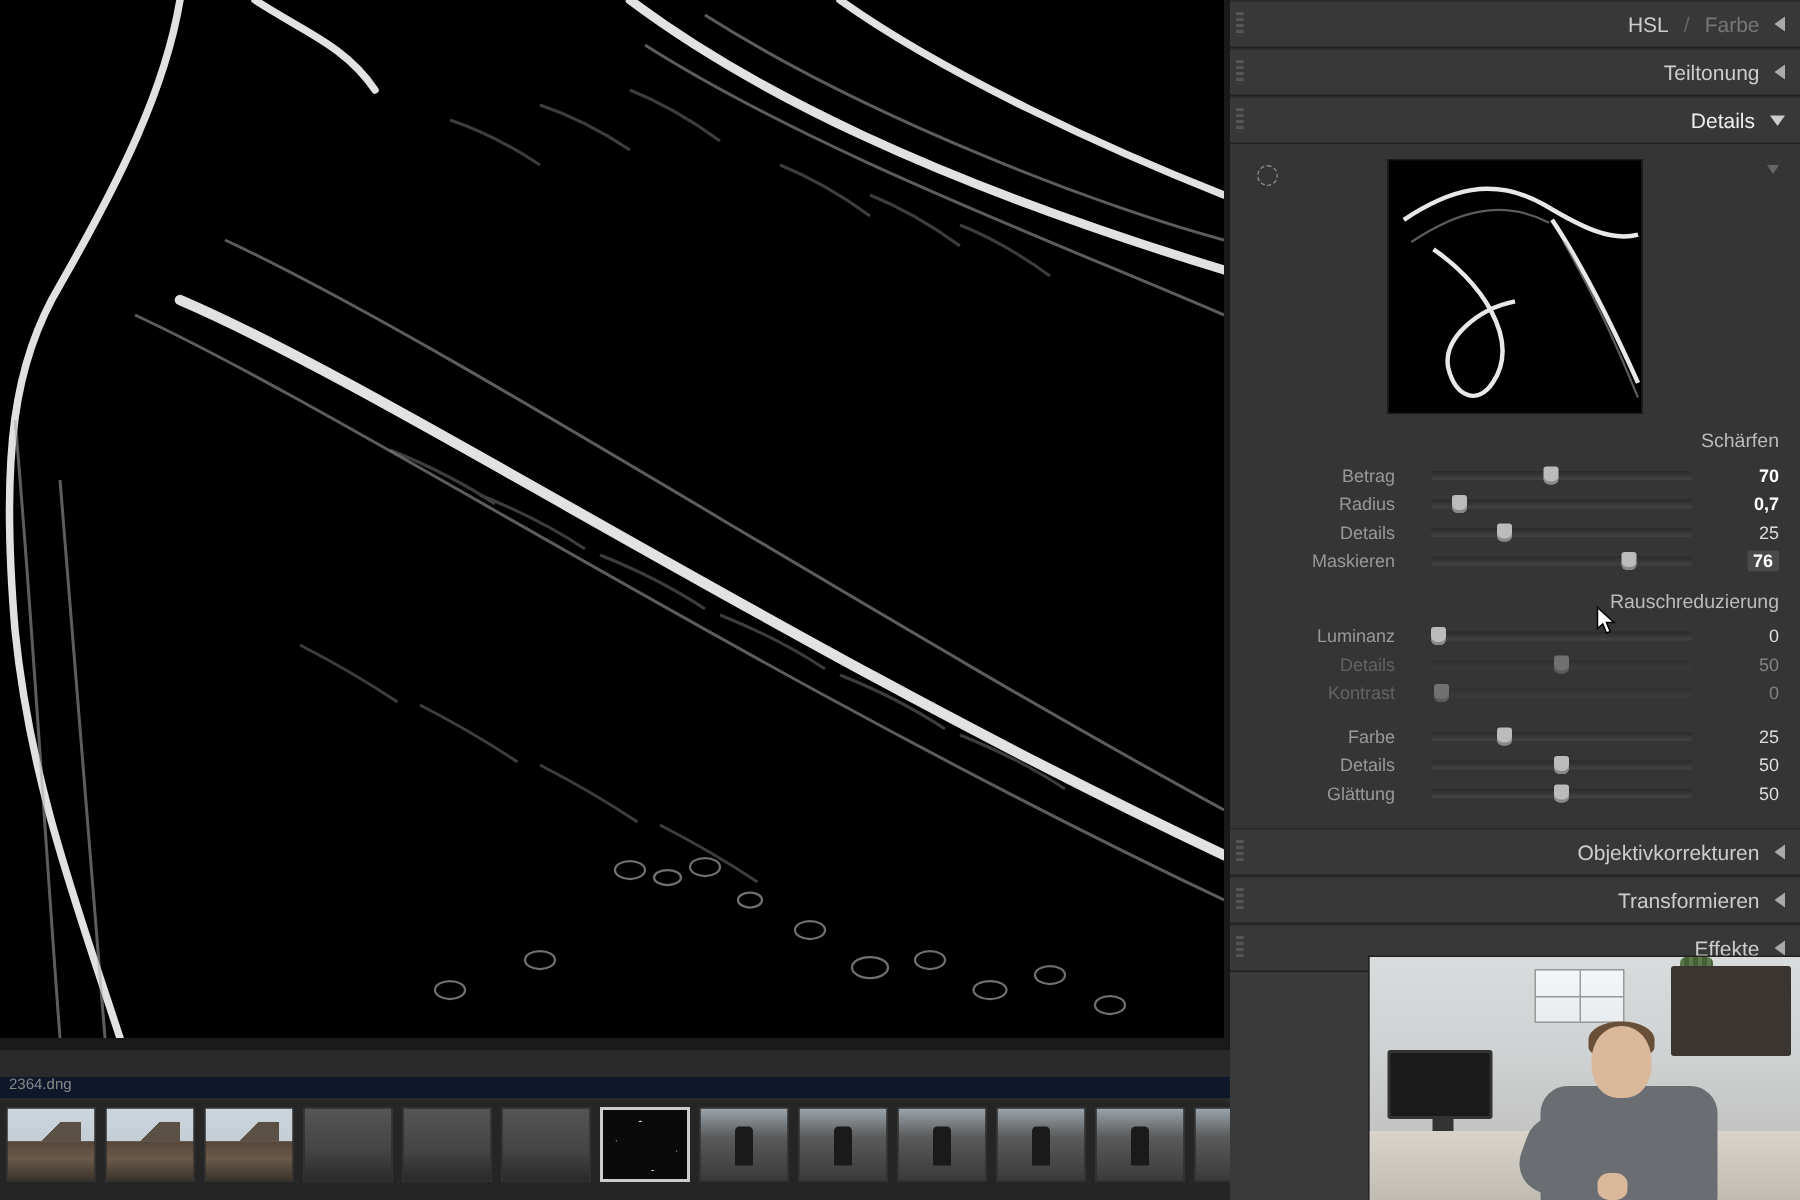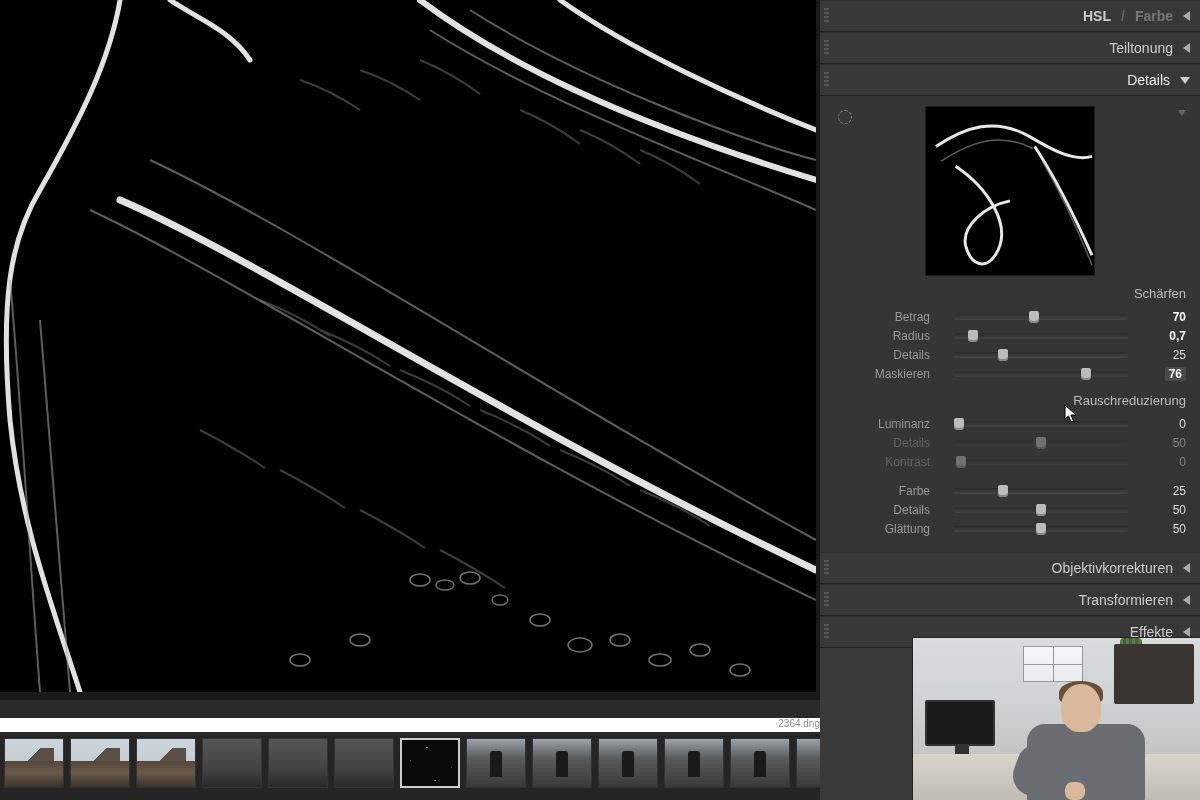--- a/index.html
+++ b/index.html
@@ -28,22 +28,21 @@
   .preview svg { width:100%; height:100%; display:block; }
 
   
   .filename-bar {
     position: absolute;
     left: 0; top: 718px;
     width: 820px; height: 14px;
     padding-left: 6px;
     font-size: 10px;
     color: #888;
-    background: #ffffff;
-    text-align: right;
+    background: #0f172a;
   }
 
   
   .filmstrip {
     position: absolute;
     left: 0; top: 735px;
     width: 820px; height: 65px;
     display: flex;
     gap: 6px;
     padding: 3px 4px;
@@ -355,21 +354,21 @@
     <div class="thumb figure"></div>
     <div class="thumb figure"></div>
     <div class="thumb figure"></div>
     <div class="thumb figure"></div>
     <div class="thumb figure"></div>
     <div class="thumb figure"></div>
   </div>
 
 <div class="right-panel">
 
-  <div class="panel-header" style="position:relative;font-weight:bold;">
+  <div class="panel-header" style="position:relative;">
     <span class="grip"></span>
     <span>HSL</span>
     <span style="color:#666">/</span>
     <span class="dim">Farbe</span>
     <span class="tri-left"></span>
   </div>
 
   <div class="panel-header" style="position:relative;">
     <span class="grip"></span>
     <span>Teiltonung</span>

